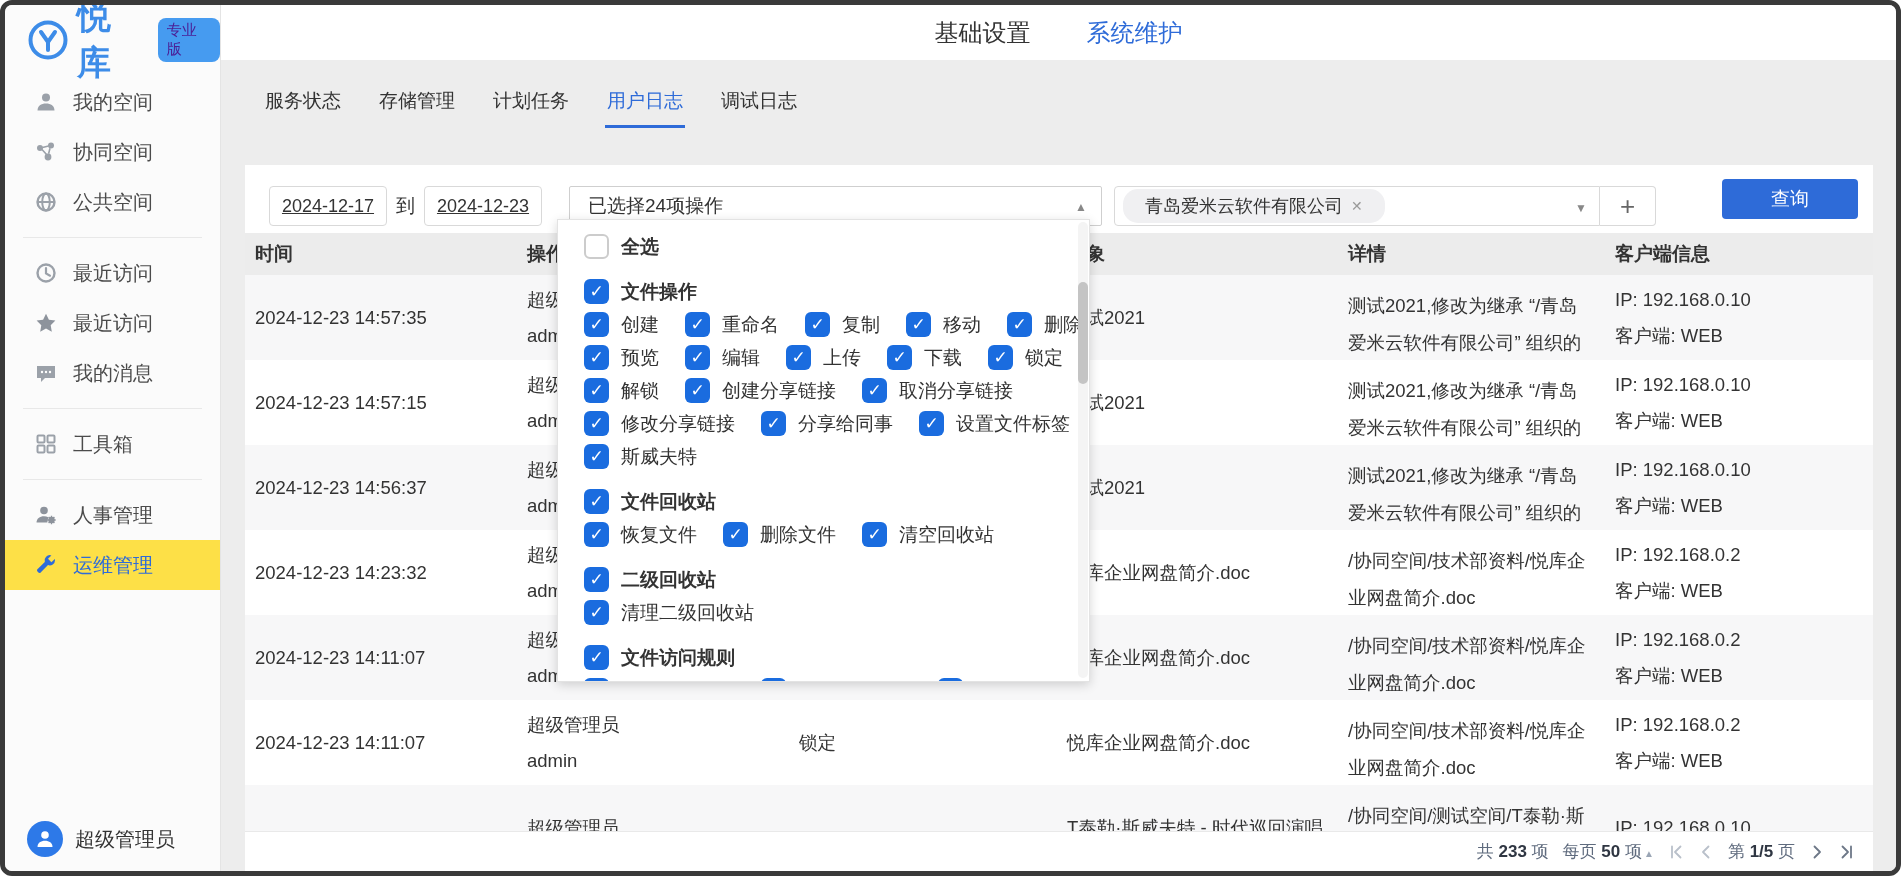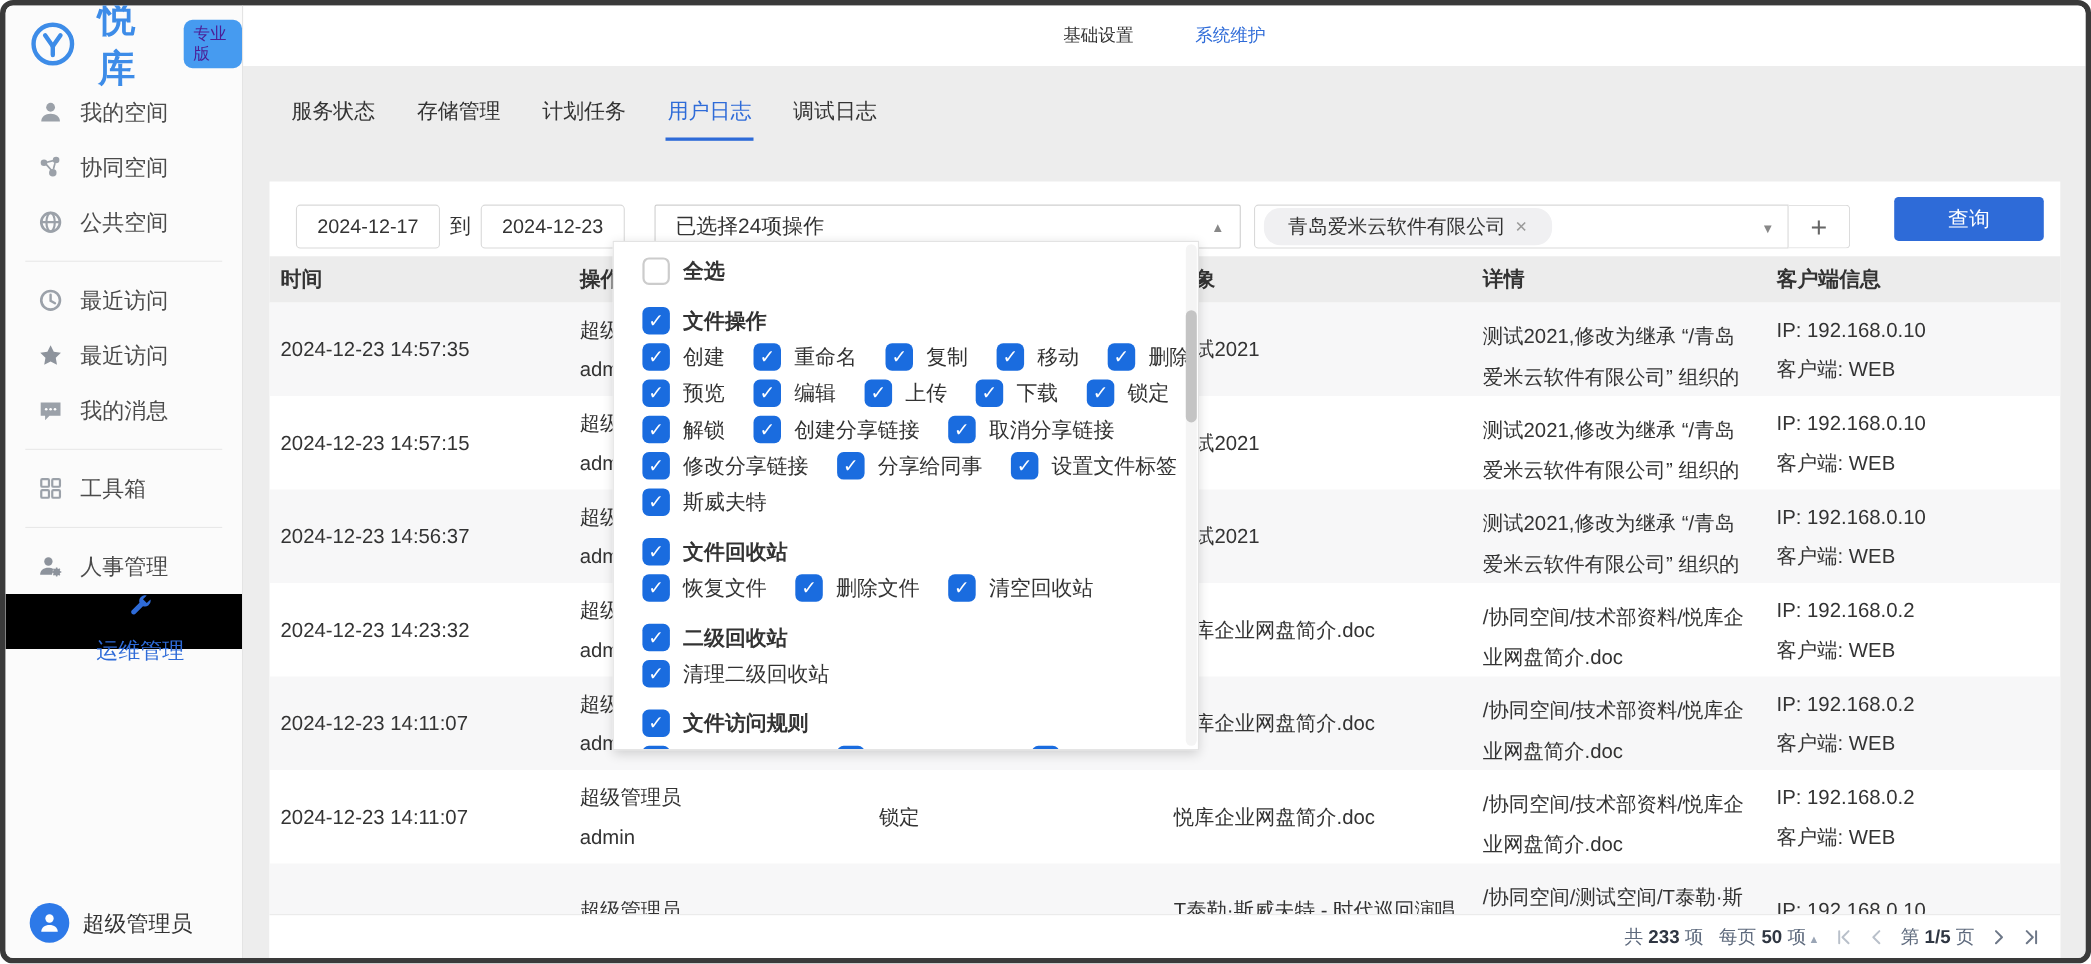--- a/index.html
+++ b/index.html
@@ -2,50 +2,50 @@
 <html><head>
 <meta charset="utf-8">
 <style>
   * { box-sizing: border-box; margin: 0; padding: 0; }
   html,body { background:#fff; }
   body { font-family: "Liberation Sans", "DejaVu Sans", sans-serif; color:#333; }
   .window { position:relative; width:1901px; height:876px; border:5px solid #3a3a3a; border-radius:12px; overflow:hidden; background:#ededed; }
 
   
   .sidebar { position:absolute; left:0; top:0; width:216px; height:100%; background:#fbfbfb; border-right:1px solid #e4e4e4; z-index:5; }
-  .brand { display:flex; align-items:center; gap:20px; padding:12px 0 0 22px; height:58px; }
+  .brand { display:flex; align-items:center; gap:8px; padding:12px 0 0 22px; height:58px; }
   .brand-mark { width:42px; height:42px; flex:0 0 42px; }
   .brand-name { font-size:34px; font-weight:bold; color:#3d8ce8; letter-spacing:2px; }
   .brand-badge { background:#469bf0; color:#4c1d95; font-size:15px; padding:3px 9px; border-radius:8px; margin-left:2px; }
   .side-list { margin-top:14px; }
   .side-item { display:flex; align-items:center; gap:16px; height:50px; padding-left:30px; font-size:20px; color:#4b4b4b; cursor:pointer; }
   .side-item .sicon { width:22px; height:22px; flex:0 0 22px; display:flex; align-items:center; justify-content:center; }
-  .side-item.active { background:#000000; color:#2e6bd8;flex-direction:column; }
+  .side-item.active { background:#fde047; color:#2e6bd8; }
   .side-divider { height:1px; background:#e8e8e8; margin:10px 18px; }
   .side-user { position:absolute; left:0; bottom:0; width:100%; display:flex; align-items:center; gap:12px; padding:0 0 14px 22px; }
   .avatar { width:36px; height:36px; border-radius:50%; background:#2d79e8; display:flex; align-items:center; justify-content:center; }
   .side-user-name { font-size:20px; color:#333; }
 
   
   .topbar { position:absolute; left:216px; right:0; top:0; height:55px; background:#fff; display:flex; align-items:center; justify-content:center; gap:56px; z-index:2; }
-  .topnav { font-size:16px; color:#333; cursor:pointer; }
+  .topnav { font-size:24px; color:#333; cursor:pointer; }
   .topnav.active { color:#2e6bd8; }
 
   
   .content { position:absolute; left:216px; right:0; top:55px; bottom:0; background:#ededed; }
   .subtabs { display:flex; gap:38px; padding:28px 0 0 44px;align-items:center; }
   .subtab { font-size:19px; color:#333; padding-bottom:14px; position:relative; cursor:pointer; }
   .subtab.active { color:#2e6bd8; }
   .subtab.active::after { content:""; position:absolute; left:-2px; right:-2px; bottom:0; height:3px; background:#2e6bd8; }
 
   .panel { position:absolute; left:24px; right:23px; top:105px; bottom:0; background:#fff; }
 
   
   .filters { position:relative; display:flex; align-items:center; padding:14px 0 0 24px; height:68px; }
-  .date-box { width:131px; height:40px; border:1px solid #d9d9d9; border-radius:4px; background:#fff; display:flex; align-items:center; justify-content:center; font-size:18px; color:#333; cursor:pointer; }
+  .date-box { width:118px; height:40px; border:1px solid #d9d9d9; border-radius:4px; background:#fff; display:flex; align-items:center; justify-content:center; font-size:18px; color:#333; cursor:pointer;text-decoration:underline; }
   .to-label { margin:0 9px; font-size:19px; color:#333; }
   .op-select { position:relative; width:533px; height:40px; margin-left:27px; border:1px solid #cfcfcf; border-radius:2px; background:#fff; display:flex; align-items:center; padding-left:18px; font-size:19px; color:#333; cursor:pointer; }
   .op-select .caret-up { position:absolute; right:14px; top:13px; font-size:12px; color:#888; }
   .company-select { position:relative; width:486px; height:40px; margin-left:12px; border:1px solid #d9d9d9; border-radius:4px 0 0 4px; background:#fff; display:flex; align-items:center; padding-left:8px; cursor:pointer; }
   .tag { display:flex; align-items:center; gap:8px; background:#f0f0f2; border-radius:15px; padding:5px 22px; font-size:18px; color:#333; }
   .tag .tag-x { color:#9a9a9a; font-size:14px; cursor:pointer; }
   .company-select .caret-down { position:absolute; right:12px; top:14px; font-size:12px; color:#888; }
   .plus-box { width:56px; height:40px; border:1px solid #d9d9d9; border-left:none; border-radius:0 4px 4px 0; display:flex; align-items:center; justify-content:center; font-size:26px; font-weight:300; color:#666; background:#fff; cursor:pointer; }
   .query-btn { position:absolute; right:15px; top:14px; width:136px; height:40px; background:#2e6bd8; color:#fff; font-size:19px; border:none; border-radius:4px; cursor:pointer; }
 

